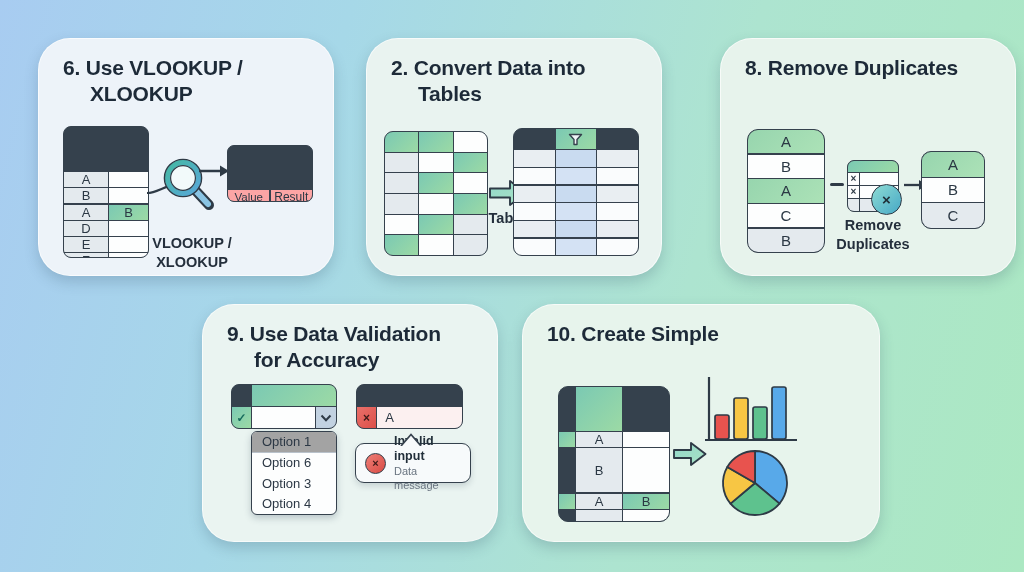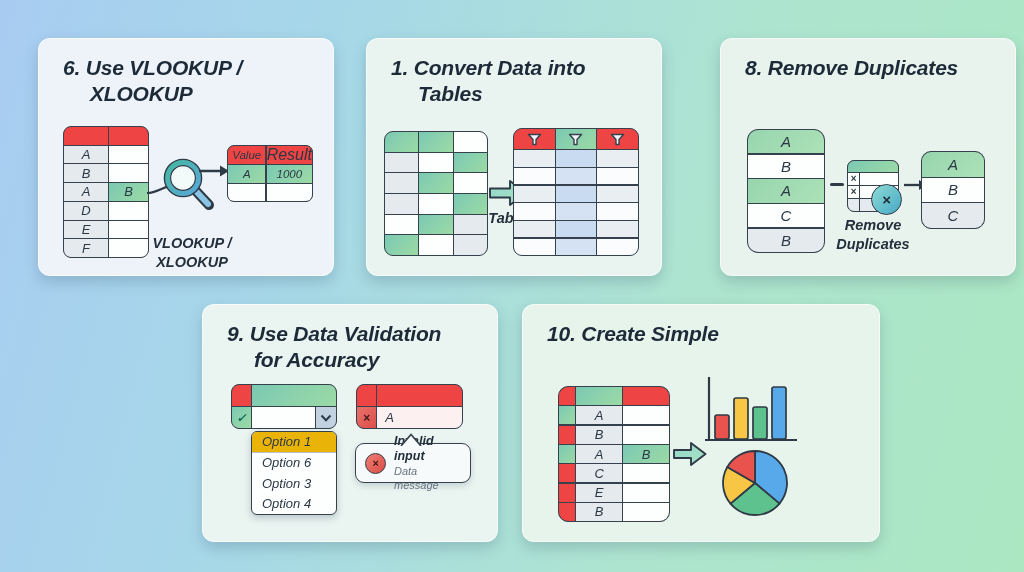--- a/index.html
+++ b/index.html
@@ -3,24 +3,23 @@
 <meta charset="utf-8">
 <style>
   * { margin:0; padding:0; box-sizing:border-box; }
   html,body { width:1024px; height:572px; }
   body {
     font-family:"Liberation Sans", sans-serif;
     width:1024px; height:572px; overflow:hidden; position:relative;
     background:linear-gradient(105deg,#a8ccf1 0%,#a6d8e8 30%,#ade4d0 65%,#abe8c2 100%);
   }
   .card {
-    position:absolute; width:296px; height:238px; border-radius:12px;
+    position:absolute; width:296px; height:238px; border-radius:32px;
     box-shadow:0 6px 14px rgba(45,75,95,.22);
     border:1px solid rgba(255,255,255,.65);
-    font-style:italic;
   }
   #card-vlookup   { left:38px;  top:38px;  background:#edf3f9; }
   #card-tables    { left:366px; top:38px;  background:#e9f3f0; }
   #card-duplicates{ left:720px; top:38px;  background:#e7f3ec; }
   #card-validation{ left:202px; top:304px; background:#eaf4f1; }
   #card-charts    { left:522px; top:304px; width:358px; background:#e7f4ec; }
 
   .title { position:absolute; left:24px; top:16px; right:8px;
     font-weight:bold; font-size:21px; line-height:1.22; color:#1d2a38; letter-spacing:-0.2px; }
   .t2 { padding-left:27px; }
@@ -28,21 +27,21 @@
 
   .art { position:absolute; inset:0; }
 
   
   .gridtbl { position:absolute; display:grid; gap:1.2px; background:#35414d;
     border:1.7px solid #35414d; overflow:hidden; }
   .gridtbl .c { display:flex; align-items:center; justify-content:center;
     font-size:13px; color:#2b3844; }
   .bg-g   { background:linear-gradient(135deg,#7bc9b3 0%,#9cdaa5 100%); }
   .bg-gl  { background:linear-gradient(135deg,#97d5ae 0%,#ace2b7 100%); }
-  .bg-hdr { background:#ef4444; }
+  .bg-hdr { background:#fca5a5;margin-top:44px; }
   .bg-gy  { background:#e4eaee; }
   .bg-w   { background:#fdfefe; }
   .bg-row1{ background:#e9eef2; }
   .bg-row2{ background:#fafcfd; }
   .bg-b1  { background:#c9dbf0; }
   .bg-b2  { background:#d4e2f4; }
   .bg-chev{ background:#c2d2e1; }
   .bg-red { background:linear-gradient(135deg,#e9706a 0%,#dd4f49 100%); }
   .bg-pink{ background:#fcf0f0; }
 
@@ -57,21 +56,21 @@
     background:linear-gradient(135deg,#8edcd4 0%,#46a8c6 100%);
     border:1.9px solid #2e3a46; display:flex; align-items:center; justify-content:center;
     font-weight:bold; font-size:15px; color:#203038; }
   .x-small { font-weight:bold; font-size:10px; color:#2b3844; line-height:1; }
 
   
   .dropdown { position:absolute; background:#fdfefe; border:1.6px solid #35414d;
     border-radius:6px; overflow:hidden; box-shadow:0 3px 7px rgba(40,60,80,.25); }
   .dropdown .opt { height:20.5px; display:flex; align-items:center; padding-left:10px;
     font-size:13px; color:#2c3845; }
-  .dropdown .opt.sel { background:#eab308; border-bottom:1px solid #b9c2cb; }
+  .dropdown .opt.sel { background:#a3a3a3; border-bottom:1px solid #b9c2cb; }
 
   .tooltip { position:absolute; background:#f7fafb; border:1.7px solid #35414d;
     border-radius:9px; display:flex; align-items:center; gap:8px; padding:4px 9px;
     box-shadow:0 3px 6px rgba(40,60,80,.18); }
   .errcircle { width:21px; height:21px; border-radius:50%; flex:0 0 auto;
     background:linear-gradient(135deg,#ef8078 0%,#d94b44 100%);
     border:1.7px solid #2e3a46; display:flex; align-items:center; justify-content:center;
     font-weight:bold; font-size:11px; color:#3c1a18; }
   .err-t1 { font-weight:bold; font-size:12.5px; color:#222f3a; line-height:1.25; }
   .err-t2 { font-size:11px; color:#697480; line-height:1.25; }
@@ -121,37 +120,37 @@
       <circle cx="22" cy="23" r="12.4" fill="none" stroke="#2e3a46" stroke-width="1.2"></circle>
     </svg>
 
     <svg class="abs" style="left:160px; top:124px;" width="31" height="16">
       <line x1="0" y1="8" x2="21" y2="8" stroke="#2e3a46" stroke-width="2.5"></line>
       <path d="M21,2.5 L30,8 L21,13.5 Z" fill="#2e3a46"></path>
     </svg>
 
     <div class="gridtbl" style="left:188px; top:106px; width:86px; height:57px; grid-template-columns:1fr 1fr; grid-template-rows:1fr 1fr 1fr; border-radius:7px; font-size:11.5px;">
       <div class="c bg-hdr" style="font-size:11.5px;">Value</div>
-      <div class="c bg-hdr" style="font-size:16px;">Result</div>
+      <div class="c bg-hdr" style="font-size:12px;">Result</div>
       <div class="c bg-g" style="font-size:11.5px;">A</div>
       <div class="c bg-g" style="font-size:11.5px;">1000</div>
       <div class="c bg-w"></div>
       <div class="c bg-w"></div>
     </div>
 
     <div class="caption" style="left:103px; top:179px; width:100px;margin-top:16px;">
       <div>VLOOKUP /</div>
       <div>XLOOKUP</div>
     </div>
   </div>
 </div>
 
 <div class="card" id="card-tables">
   <div class="title">
-    <div>1. Convert Data into</div>
+    <div>2. Convert Data into</div>
     <div class="t2">Tables</div>
   </div>
   <div class="art">
 
     <div class="gridtbl" style="left:17px; top:92px; width:104px; height:125px; grid-template-columns:repeat(3,1fr); grid-template-rows:repeat(6,1fr); border-radius:9px;">
       <div class="c bg-g"></div>
         <div class="c bg-g"></div>
         <div class="c bg-w"></div>
       <div class="c bg-gy"></div>
         <div class="c bg-w"></div>

